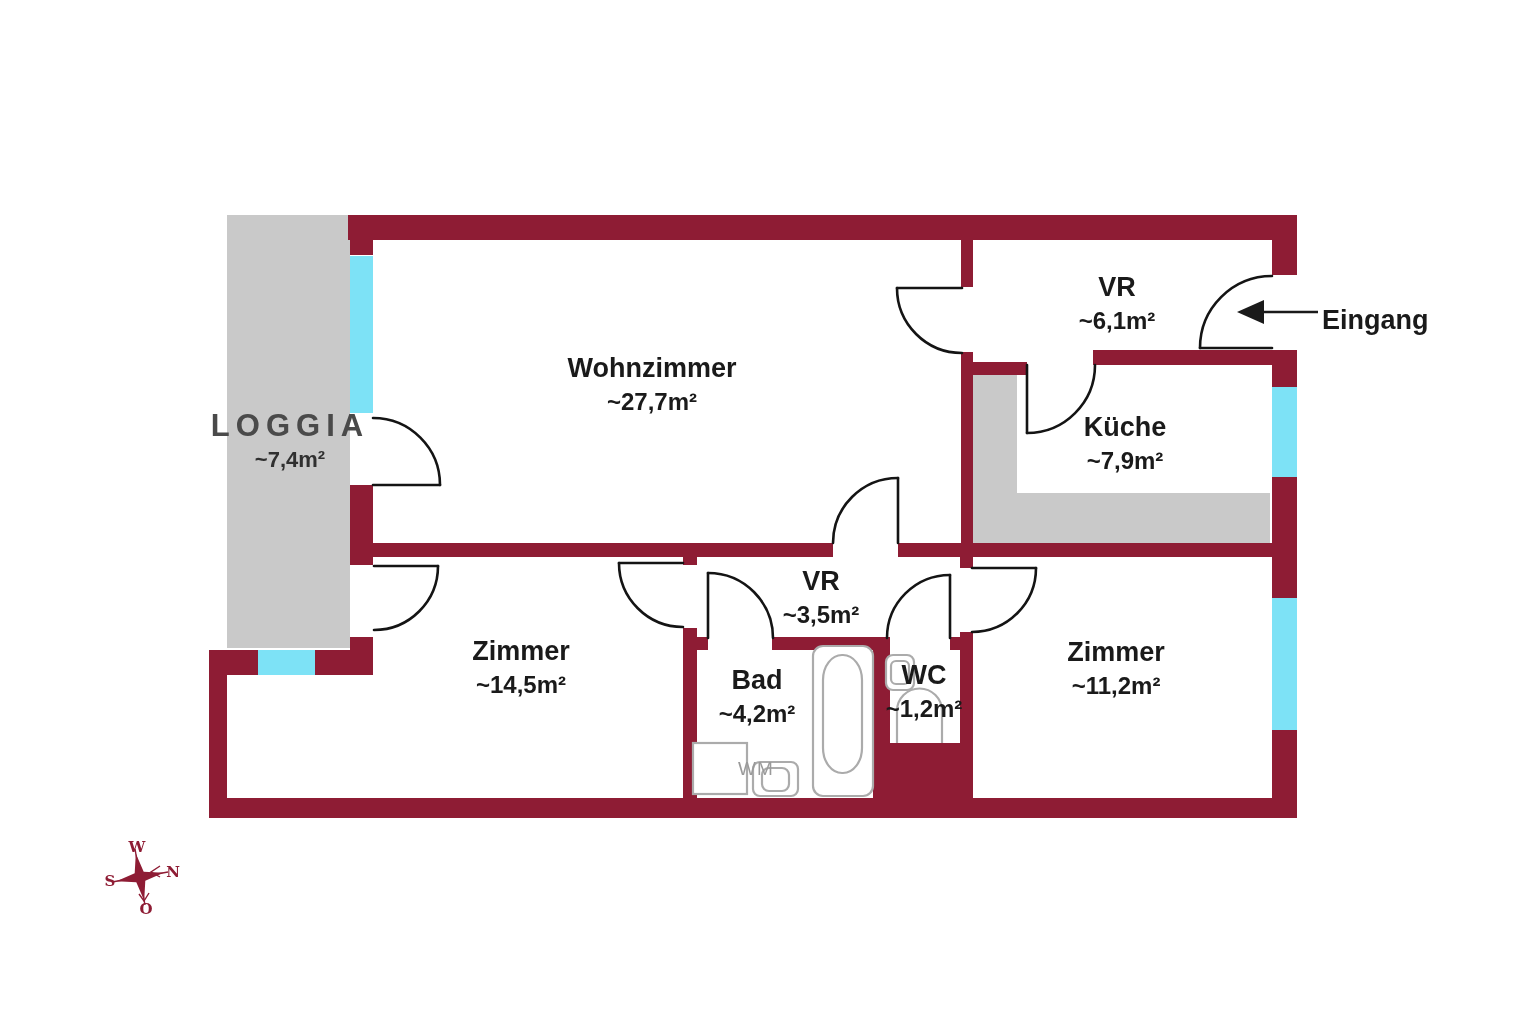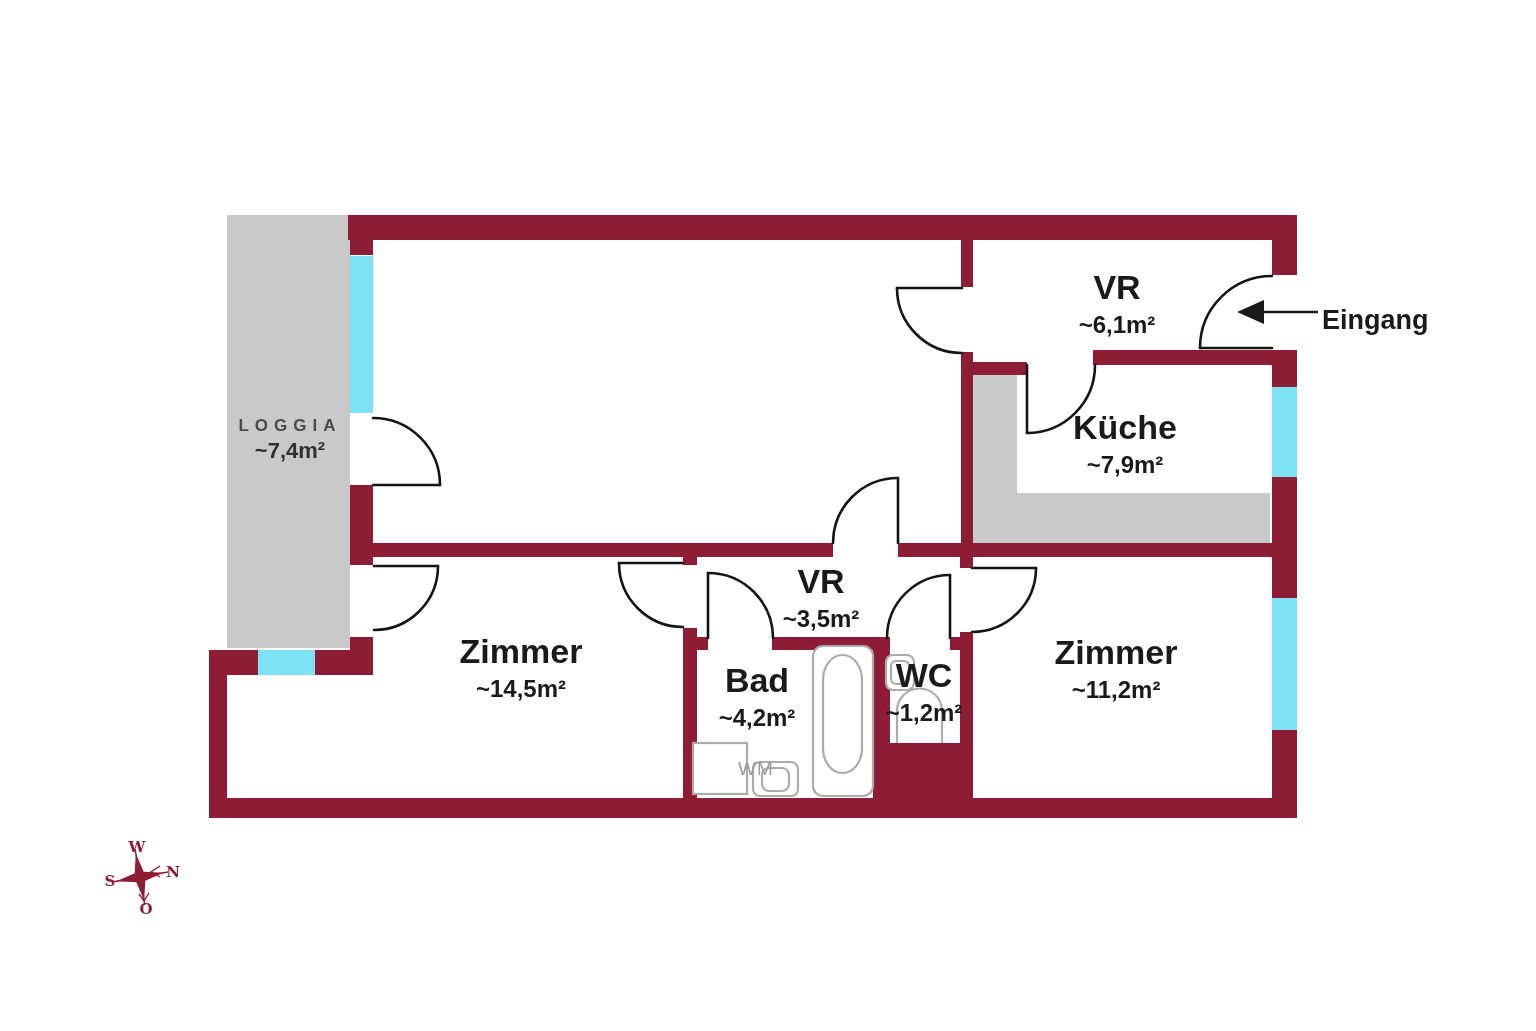--- a/index.html
+++ b/index.html
@@ -14,23 +14,23 @@
   .floor{position:absolute;background:var(--floor);}
   .overlay{position:absolute;left:0;top:0;pointer-events:none;}
   .door{stroke:var(--door);stroke-width:2.6;fill:none;stroke-linecap:round;}
   .fixture{stroke:var(--fixture);stroke-width:2.2;fill:#ffffff;}
   .compass-star{fill:var(--wall);}
   .compass-line{stroke:var(--wall);stroke-width:1.4;fill:none;}
   .arrow-line{stroke:var(--text);stroke-width:2.6;}
   .arrow-head{fill:var(--text);}
   .room-label{position:absolute;transform:translate(-50%,-50%);text-align:center;
       font-weight:bold;color:var(--text);white-space:nowrap;line-height:1.3;}
-  .room-label .rname{display:block;font-size:34px;}
+  .room-label .rname{display:block;font-size:27px;}
   .room-label .rarea{display:block;font-size:24px;}
-  .loggia-label .rname{font-size:17px;letter-spacing:6px;color:var(--label-gray);}
+  .loggia-label .rname{font-size:31px;letter-spacing:6px;color:var(--label-gray);}
   .loggia-label .rarea{font-size:22px;color:#303030;}
   .entrance-label{position:absolute;transform:translate(0,-50%);font-weight:bold;
       font-size:27px;color:var(--text);white-space:nowrap;}
   .wm-label{position:absolute;transform:translate(-50%,-50%);font-size:19px;
       color:var(--wm);letter-spacing:1px;}
   .compass-letter{position:absolute;transform:translate(-50%,-50%);
       font-family:"DejaVu Serif", serif;font-size:15px;font-weight:600;color:var(--wall);}
 </style>
 </head>
 <body>
@@ -155,20 +155,24 @@
       <line class="compass-line" x1="140" y1="877" x2="135" y2="849"></line>
       <line class="compass-line" x1="140" y1="877" x2="168" y2="872"></line>
       <line class="compass-line" x1="140" y1="877" x2="112" y2="882"></line>
       <line class="compass-line" x1="140" y1="877" x2="145" y2="905"></line>
       <path class="compass-line" d="M160,866 L151,872 L160,877"></path>
       <path class="compass-line" d="M139,894 L144,901 L149,893"></path>
       <polygon class="compass-star" points="135.8,853.4 143.7,871.7 163.6,872.8 145.3,880.7 144.2,900.6 136.3,882.3 116.4,881.2 134.7,873.3"></polygon>
     </g>
   </svg>
 
+  <div class="room-label" style="left:652px;top:384px;">
+    <span class="rname">Wohnzimmer</span>
+    <span class="rarea">~27,7m²</span>
+  </div>
   <div class="room-label" style="left:1117px;top:303px;">
     <span class="rname">VR</span>
     <span class="rarea">~6,1m²</span>
   </div>
   <div class="room-label" style="left:1125px;top:443px;">
     <span class="rname">Küche</span>
     <span class="rarea">~7,9m²</span>
   </div>
   <div class="room-label" style="left:821px;top:597px;">
     <span class="rname">VR</span>

